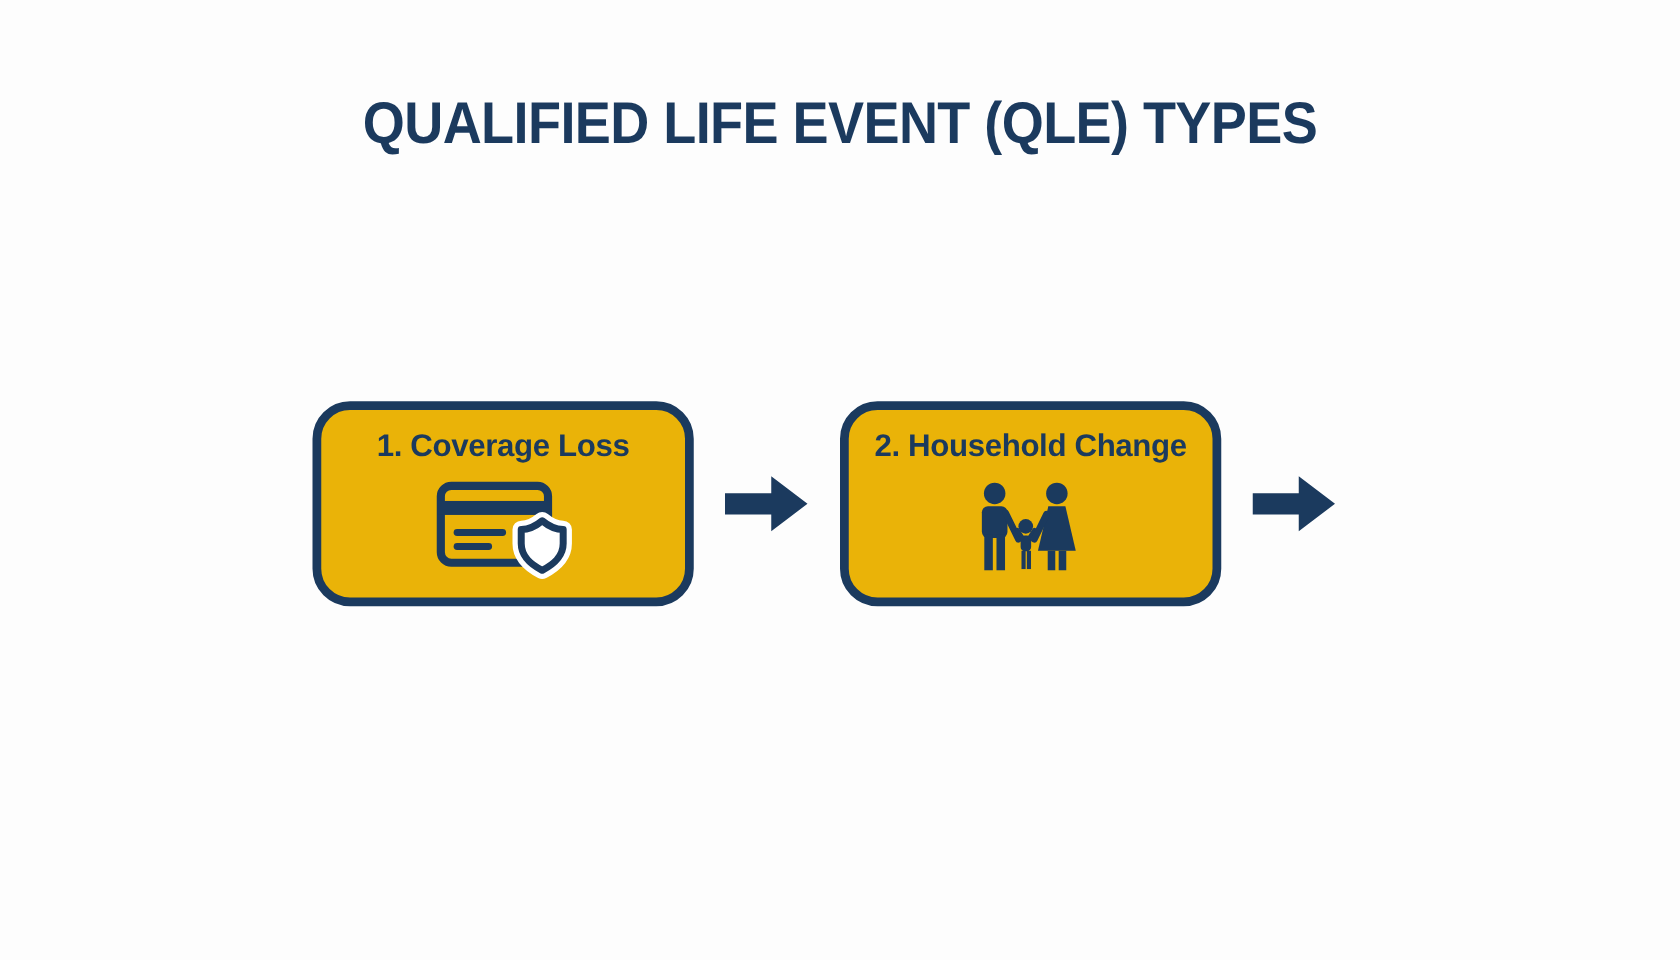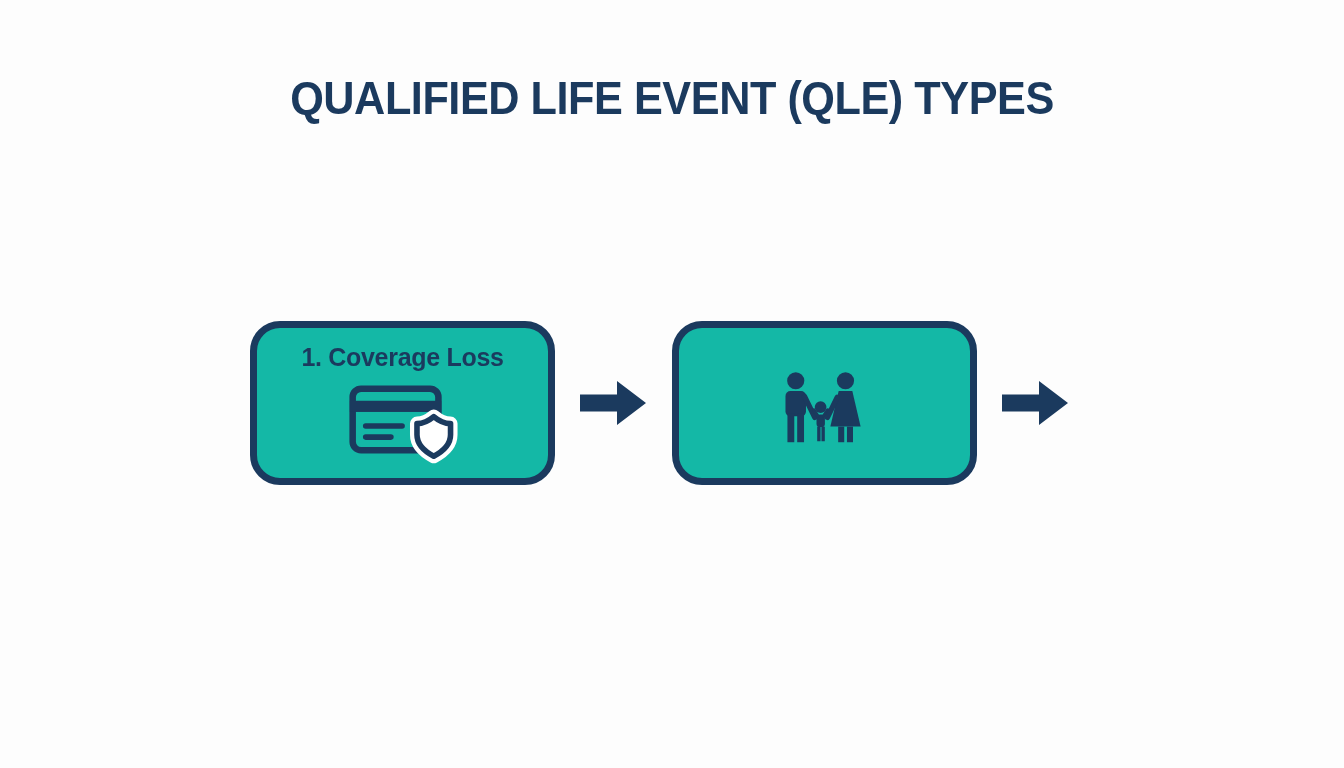--- a/index.html
+++ b/index.html
@@ -24,21 +24,21 @@
   .flow {
     margin-top:196px;
     display:flex;
     justify-content:center;
     align-items:center;
   }
   .step {
     width:305px; height:164px;
     border:7px solid var(--accent);
     border-radius:30px;
-    background:#14b8a6;
+    background:#eab308;
     display:flex;
     flex-direction:column;
     align-items:center;
     padding-top:15px;
   }
   .step-label {
     color:var(--accent);
     font-size:25px;
     font-weight:700;
     letter-spacing:-0.3px;
@@ -83,20 +83,21 @@
     </div>
   </div>
 
   <div class="arrow-wrap">
     <svg width="68" height="48" viewBox="0 0 68 48">
       <polygon class="ic-fill" points="0,15.5 37,15.5 37,2 66,24 37,46 37,32.5 0,32.5"></polygon>
     </svg>
   </div>
 
   <div class="step">
+    <div class="step-label">2. Household Change</div>
     <div class="icon-wrap">
       <svg width="100" height="80" viewBox="0 0 100 82">
 
         <circle cx="20" cy="10" r="8.8" class="ic-fill"></circle>
         <rect x="9.5" y="20.5" width="21" height="26" rx="5" class="ic-fill"></rect>
         <rect x="11.5" y="44" width="7" height="29" class="ic-fill"></rect>
         <rect x="21.5" y="44" width="7" height="29" class="ic-fill"></rect>
         <line x1="29" y1="26" x2="39.5" y2="47.5" class="ic-stroke" stroke-width="5.5" stroke-linecap="round"></line>
 
         <circle cx="45.5" cy="37" r="6" class="ic-fill"></circle>

